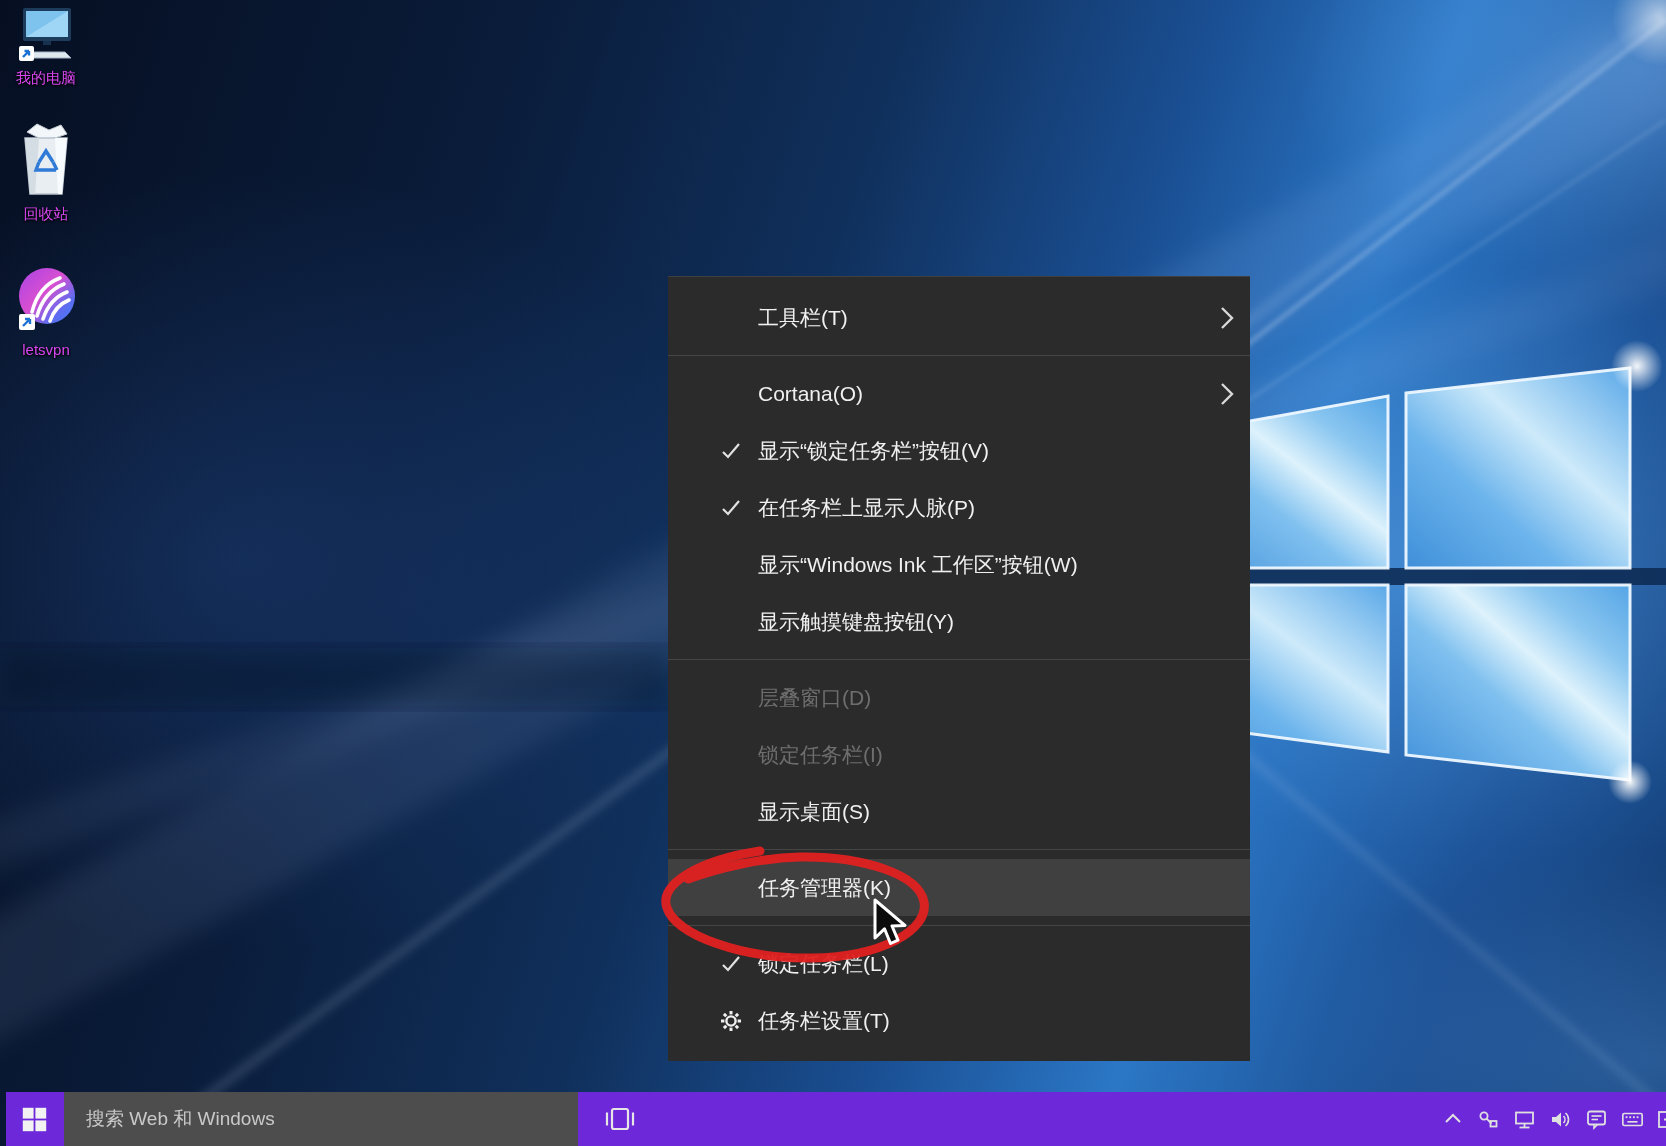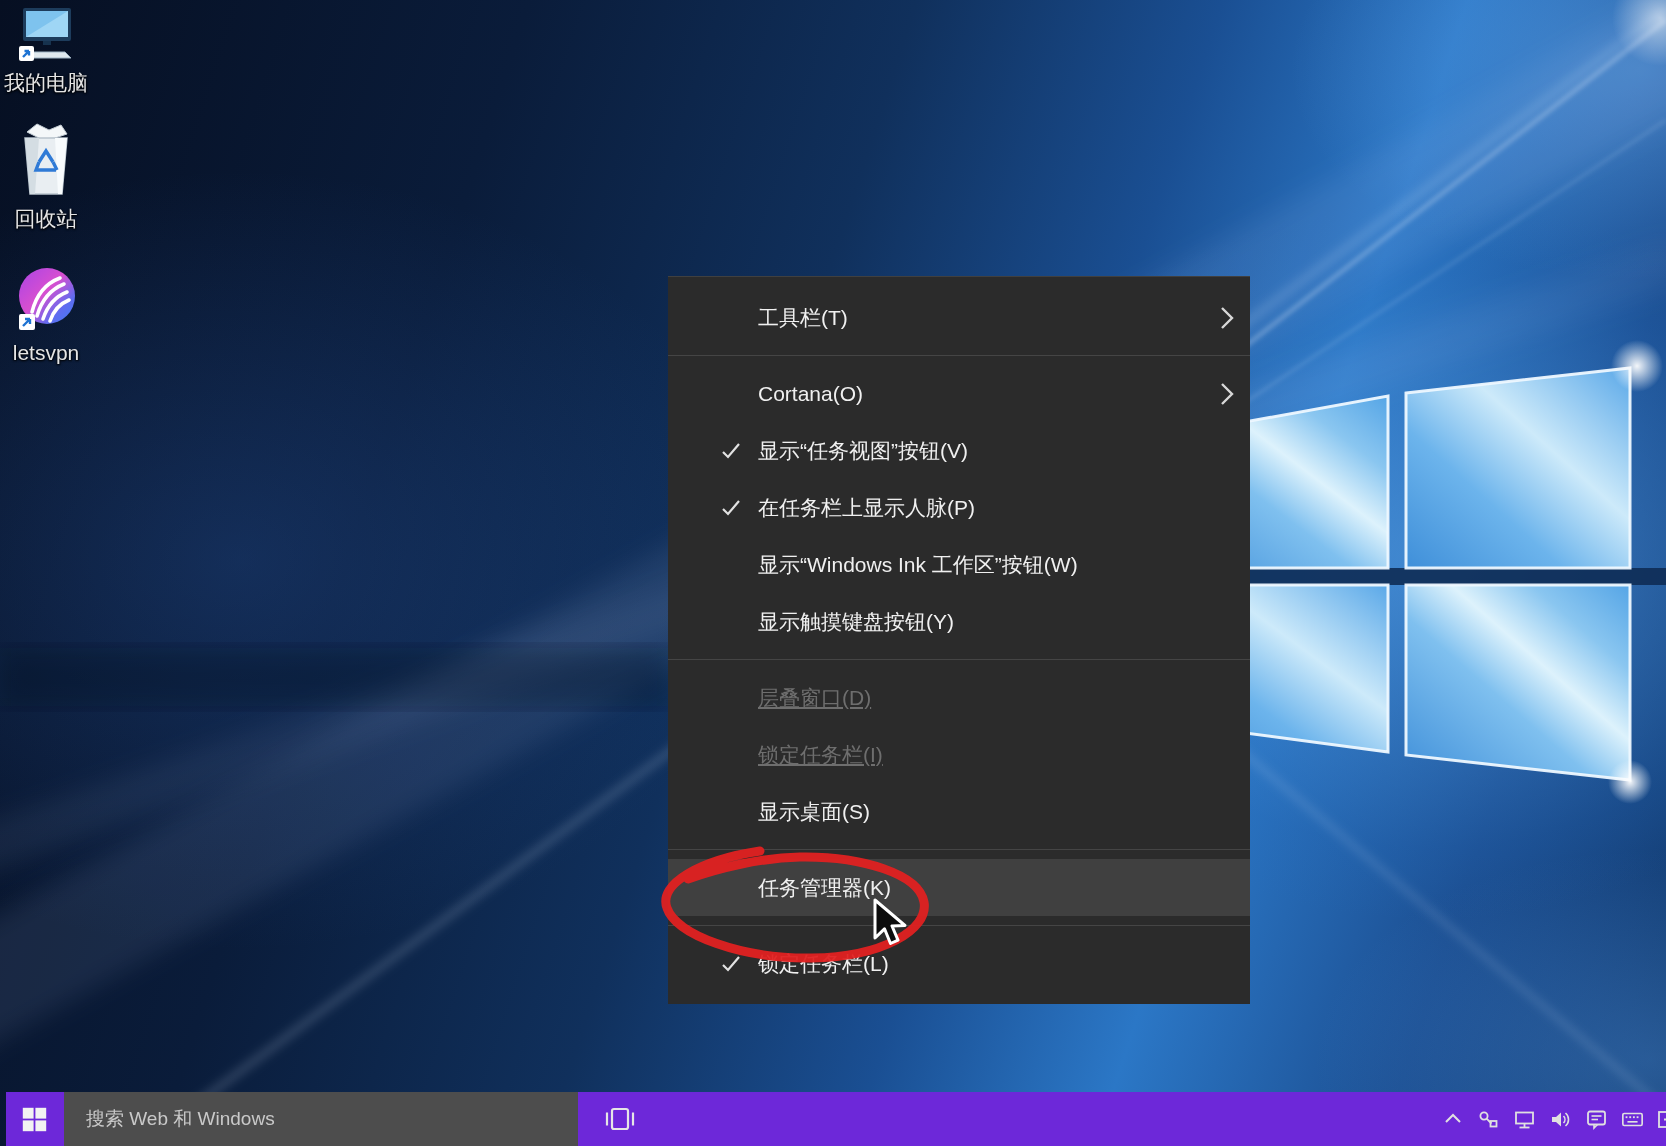--- a/index.html
+++ b/index.html
@@ -15,36 +15,36 @@
       radial-gradient(ellipse 620px 480px at 1430px 560px, rgba(90,165,235,0.55), rgba(40,110,190,0.18) 60%, transparent 75%),
       radial-gradient(ellipse 500px 300px at 1640px 70px, rgba(120,185,250,0.38), transparent 70%),
       radial-gradient(ellipse 480px 300px at 1650px 1060px, rgba(90,160,235,0.30), transparent 70%),
       radial-gradient(ellipse 700px 520px at 240px 560px, rgba(45,95,175,0.30), transparent 75%),
       linear-gradient(108deg,#060f22 0%,#0a1c3a 26%,#10305c 45%,#1a4f93 60%,#2b77c6 72%,#1c4f92 86%,#123a6e 100%);
   }
   .wallsvg{position:absolute;inset:0;z-index:1;}
   
   .dicon{position:absolute;width:84px;text-align:center;z-index:5;cursor:default;}
   .dicon .lbl{
-    display:block;margin-top:3px;font-size:21px;color:#e5e5e5;
+    display:block;margin-top:3px;font-size:15px;color:#d946ef;
     text-shadow:1px 1px 2px rgba(0,0,0,.9), -1px 1px 2px rgba(0,0,0,.7);
   }
   #icon-pc{left:4px;top:6px;}
   #icon-bin{left:4px;top:122px;}
   #icon-vpn{left:4px;top:266px;}
   
   .menu{
     position:absolute;left:668px;top:276px;width:582px;box-sizing:border-box;
     background:#2b2b2b;border-top:1px solid #404040;padding:12px 0;z-index:30;
   }
   .mi{height:57px;display:flex;align-items:center;font-size:21px;color:#f0f0f0;padding-left:36px;}
   .mi .ic{width:54px;flex:0 0 54px;display:flex;justify-content:center;align-items:center;}
   .mi .lbl{flex:1;white-space:nowrap;}
   .mi .chev{margin-right:16px;display:flex;align-items:center;}
-  .mi.disabled{color:#6e6e6e;text-decoration:underline;}
+  .mi.disabled{color:#6e6e6e;}
   .mi.hl{background:#404040;}
   .sep{height:1px;background:#454545;margin:9px 0;}
   
   .taskbar{position:absolute;left:6px;bottom:0;width:1666px;height:54px;background:#6d28d9;z-index:20;}
   .startbtn{position:absolute;left:0;top:0;width:56px;height:54px;display:flex;align-items:center;justify-content:center;}
   .searchbox{position:absolute;left:58px;top:0;width:514px;height:54px;background:#4d4d4d;display:flex;align-items:center;}
   .searchbox span{margin-left:22px;font-size:19px;color:#c9c9c9;white-space:nowrap;}
   .taskview{position:absolute;left:586px;top:0;width:56px;height:54px;display:flex;align-items:center;justify-content:center;}
   .tray{position:absolute;right:-8px;top:0;height:54px;display:flex;align-items:center;gap:13px;}
   .tray .ticon{width:23px;height:23px;display:flex;align-items:center;justify-content:center;}
@@ -178,21 +178,21 @@
           <polyline points="2,3 12,13 2,23" fill="none" stroke="#d8d8d8" stroke-width="2.4"></polyline>
         </svg>
     </span>
   </div>
   <div class="mi">
     <span class="ic">
       <svg width="24" height="24" viewBox="0 0 24 24">
           <polyline points="4,13 9,18 20,5" fill="none" stroke="#e2e2e2" stroke-width="2.2"></polyline>
         </svg>
     </span>
-    <span class="lbl">显示“任务视图”按钮(V)</span>
+    <span class="lbl">显示“锁定任务栏”按钮(V)</span>
   </div>
   <div class="mi">
     <span class="ic">
       <svg width="24" height="24" viewBox="0 0 24 24">
           <polyline points="4,13 9,18 20,5" fill="none" stroke="#e2e2e2" stroke-width="2.2"></polyline>
         </svg>
     </span>
     <span class="lbl">在任务栏上显示人脉(P)</span>
   </div>
   <div class="mi">
@@ -222,20 +222,38 @@
     <span class="lbl">任务管理器(K)</span>
   </div>
   <div class="sep"></div>
   <div class="mi">
     <span class="ic">
       <svg width="24" height="24" viewBox="0 0 24 24">
           <polyline points="4,13 9,18 20,5" fill="none" stroke="#e2e2e2" stroke-width="2.2"></polyline>
         </svg>
     </span>
     <span class="lbl">锁定任务栏(L)</span>
+  </div>
+  <div class="mi">
+    <span class="ic">
+      <svg width="24" height="24" viewBox="0 0 24 24">
+        <circle cx="12" cy="12" r="4.6" fill="none" stroke="#f0f0f0" stroke-width="2.4"></circle>
+        <g stroke="#f0f0f0" stroke-width="3">
+          <line x1="12" y1="2" x2="12" y2="5.4"></line>
+            <line x1="12" y1="18.6" x2="12" y2="22"></line>
+          <line x1="2" y1="12" x2="5.4" y2="12"></line>
+            <line x1="18.6" y1="12" x2="22" y2="12"></line>
+          <line x1="4.9" y1="4.9" x2="7.3" y2="7.3"></line>
+            <line x1="16.7" y1="16.7" x2="19.1" y2="19.1"></line>
+          <line x1="4.9" y1="19.1" x2="7.3" y2="16.7"></line>
+            <line x1="16.7" y1="7.3" x2="19.1" y2="4.9"></line>
+        </g>
+      </svg>
+    </span>
+    <span class="lbl">任务栏设置(T)</span>
   </div>
 </div>
 
 <div class="taskbar">
   <div class="startbtn">
     <svg width="27" height="27" viewBox="0 0 30 30">
       <rect x="2" y="2" width="12" height="12" fill="#f2f2f2"></rect>
       <rect x="16" y="2" width="12" height="12" fill="#f2f2f2"></rect>
       <rect x="2" y="16" width="12" height="12" fill="#f2f2f2"></rect>
       <rect x="16" y="16" width="12" height="12" fill="#f2f2f2"></rect>

